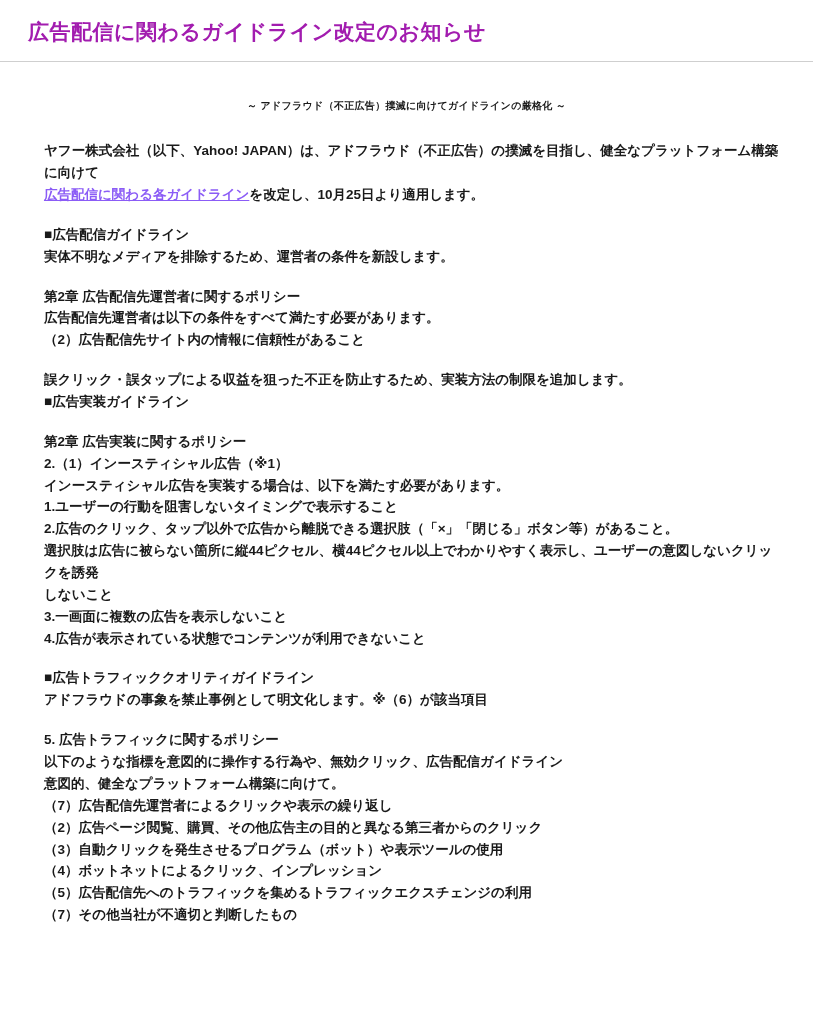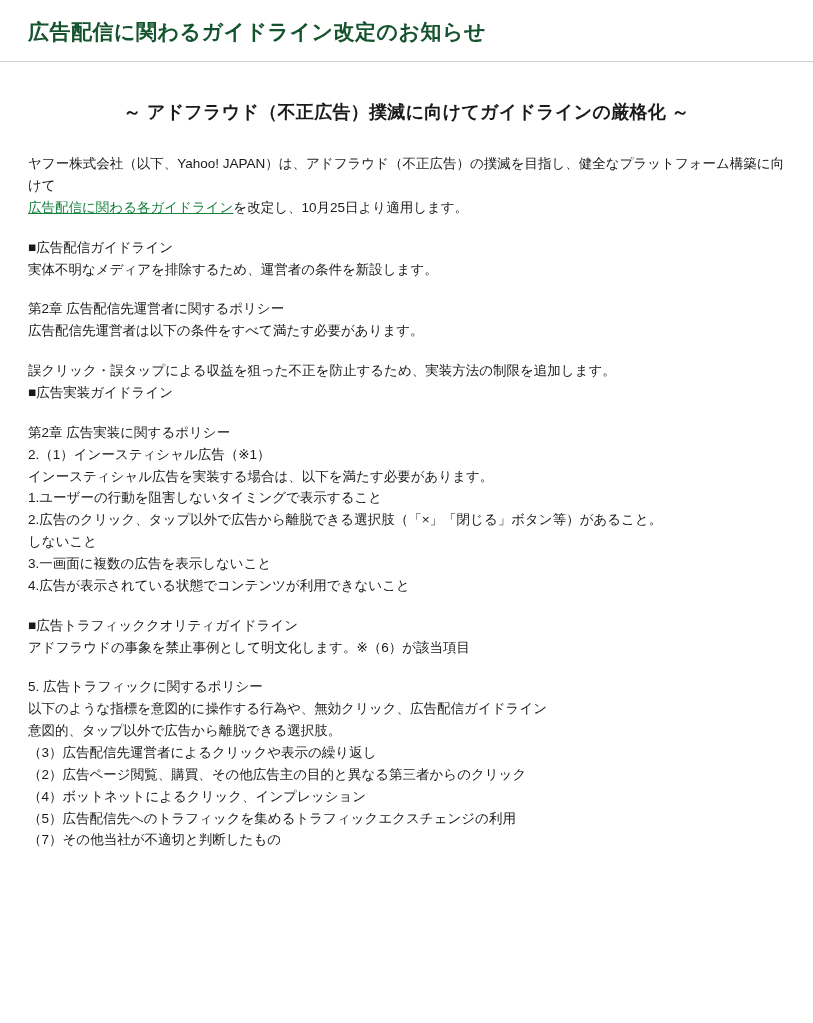--- a/index.html
+++ b/index.html
@@ -20,45 +20,46 @@
     box-sizing: border-box;
     position: relative;
   }
   .title-bar {
     padding: 18px 28px 16px 28px;
     border-bottom: 1px solid #cfcfcf;
   }
   .doc-title {
     font-size: 21px;
     font-weight: bold;
-    color: #14532d;
+    color: #a21caf;
     letter-spacing: 0.5px;
     line-height: 1.3;
     margin: 0;
   }
   .body-area {
     padding: 26px 28px 30px 28px;
     box-sizing: border-box;
   }
   .subtitle {
     text-align: center;
     font-weight: bold;
-    font-size: 18px;
+    font-size: 10px;
     margin: 10px 0 26px 0;
     letter-spacing: 0.3px;
   }
   .para-group {
-    margin: 0 0 18px 0;
+    margin: 0 0 18px 16px;
+    font-weight: bold;
   }
   .para-group .line {
     margin: 0;
     line-height: 1.62;
   }
   a.inline-link {
-    color: #15803d;
+    color: #8b5cf6;
     text-decoration: underline;
     cursor: pointer;
   }
   .section-head {
     margin: 0;
     line-height: 1.62;
   }
 </style>
 </head>
 <body>
@@ -79,49 +80,52 @@
     </div>
 
     <div class="para-group">
       <div class="line section-head">■広告配信ガイドライン</div>
       <div class="line">実体不明なメディアを排除するため、運営者の条件を新設します。</div>
     </div>
 
     <div class="para-group">
       <div class="line section-head">第2章 広告配信先運営者に関するポリシー</div>
       <div class="line">広告配信先運営者は以下の条件をすべて満たす必要があります。</div>
+      <div class="line">（2）広告配信先サイト内の情報に信頼性があること</div>
     </div>
 
     <div class="para-group">
       <div class="line">誤クリック・誤タップによる収益を狙った不正を防止するため、実装方法の制限を追加します。</div>
       <div class="line section-head">■広告実装ガイドライン</div>
     </div>
 
     <div class="para-group">
       <div class="line section-head">第2章 広告実装に関するポリシー</div>
       <div class="line">2.（1）インースティシャル広告（※1）</div>
       <div class="line">インースティシャル広告を実装する場合は、以下を満たす必要があります。</div>
       <div class="line">1.ユーザーの行動を阻害しないタイミングで表示すること</div>
       <div class="line">2.広告のクリック、タップ以外で広告から離脱できる選択肢（「×」「閉じる」ボタン等）があること。</div>
+      <div class="line">選択肢は広告に被らない箇所に縦44ピクセル、横44ピクセル以上でわかりやすく表示し、ユーザーの意図しないクリックを誘発</div>
       <div class="line">しないこと</div>
       <div class="line">3.一画面に複数の広告を表示しないこと</div>
       <div class="line">4.広告が表示されている状態でコンテンツが利用できないこと</div>
     </div>
 
 
     <div class="para-group">
       <div class="line section-head">■広告トラフィッククオリティガイドライン</div>
       <div class="line">アドフラウドの事象を禁止事例として明文化します。※（6）が該当項目</div>
     </div>
 
     <div class="para-group">
       <div class="line section-head">5. 広告トラフィックに関するポリシー</div>
       <div class="line">以下のような指標を意図的に操作する行為や、無効クリック、広告配信ガイドライン</div>
-      <div class="line">意図的、タップ以外で広告から離脱できる選択肢。</div>
-      <div class="line">（3）広告配信先運営者によるクリックや表示の繰り返し</div>
+      <div class="line">意図的、健全なプラットフォーム構築に向けて。</div>
+      <div class="line">（7）広告配信先運営者によるクリックや表示の繰り返し</div>
       <div class="line">（2）広告ページ閲覧、購買、その他広告主の目的と異なる第三者からのクリック</div>
+      <div class="line">（3）自動クリックを発生させるプログラム（ボット）や表示ツールの使用</div>
       <div class="line">（4）ボットネットによるクリック、インプレッション</div>
       <div class="line">（5）広告配信先へのトラフィックを集めるトラフィックエクスチェンジの利用</div>
       <div class="line">（7）その他当社が不適切と判断したもの</div>
     </div>
 
   </div>
 </div>
 
 </body></html>

